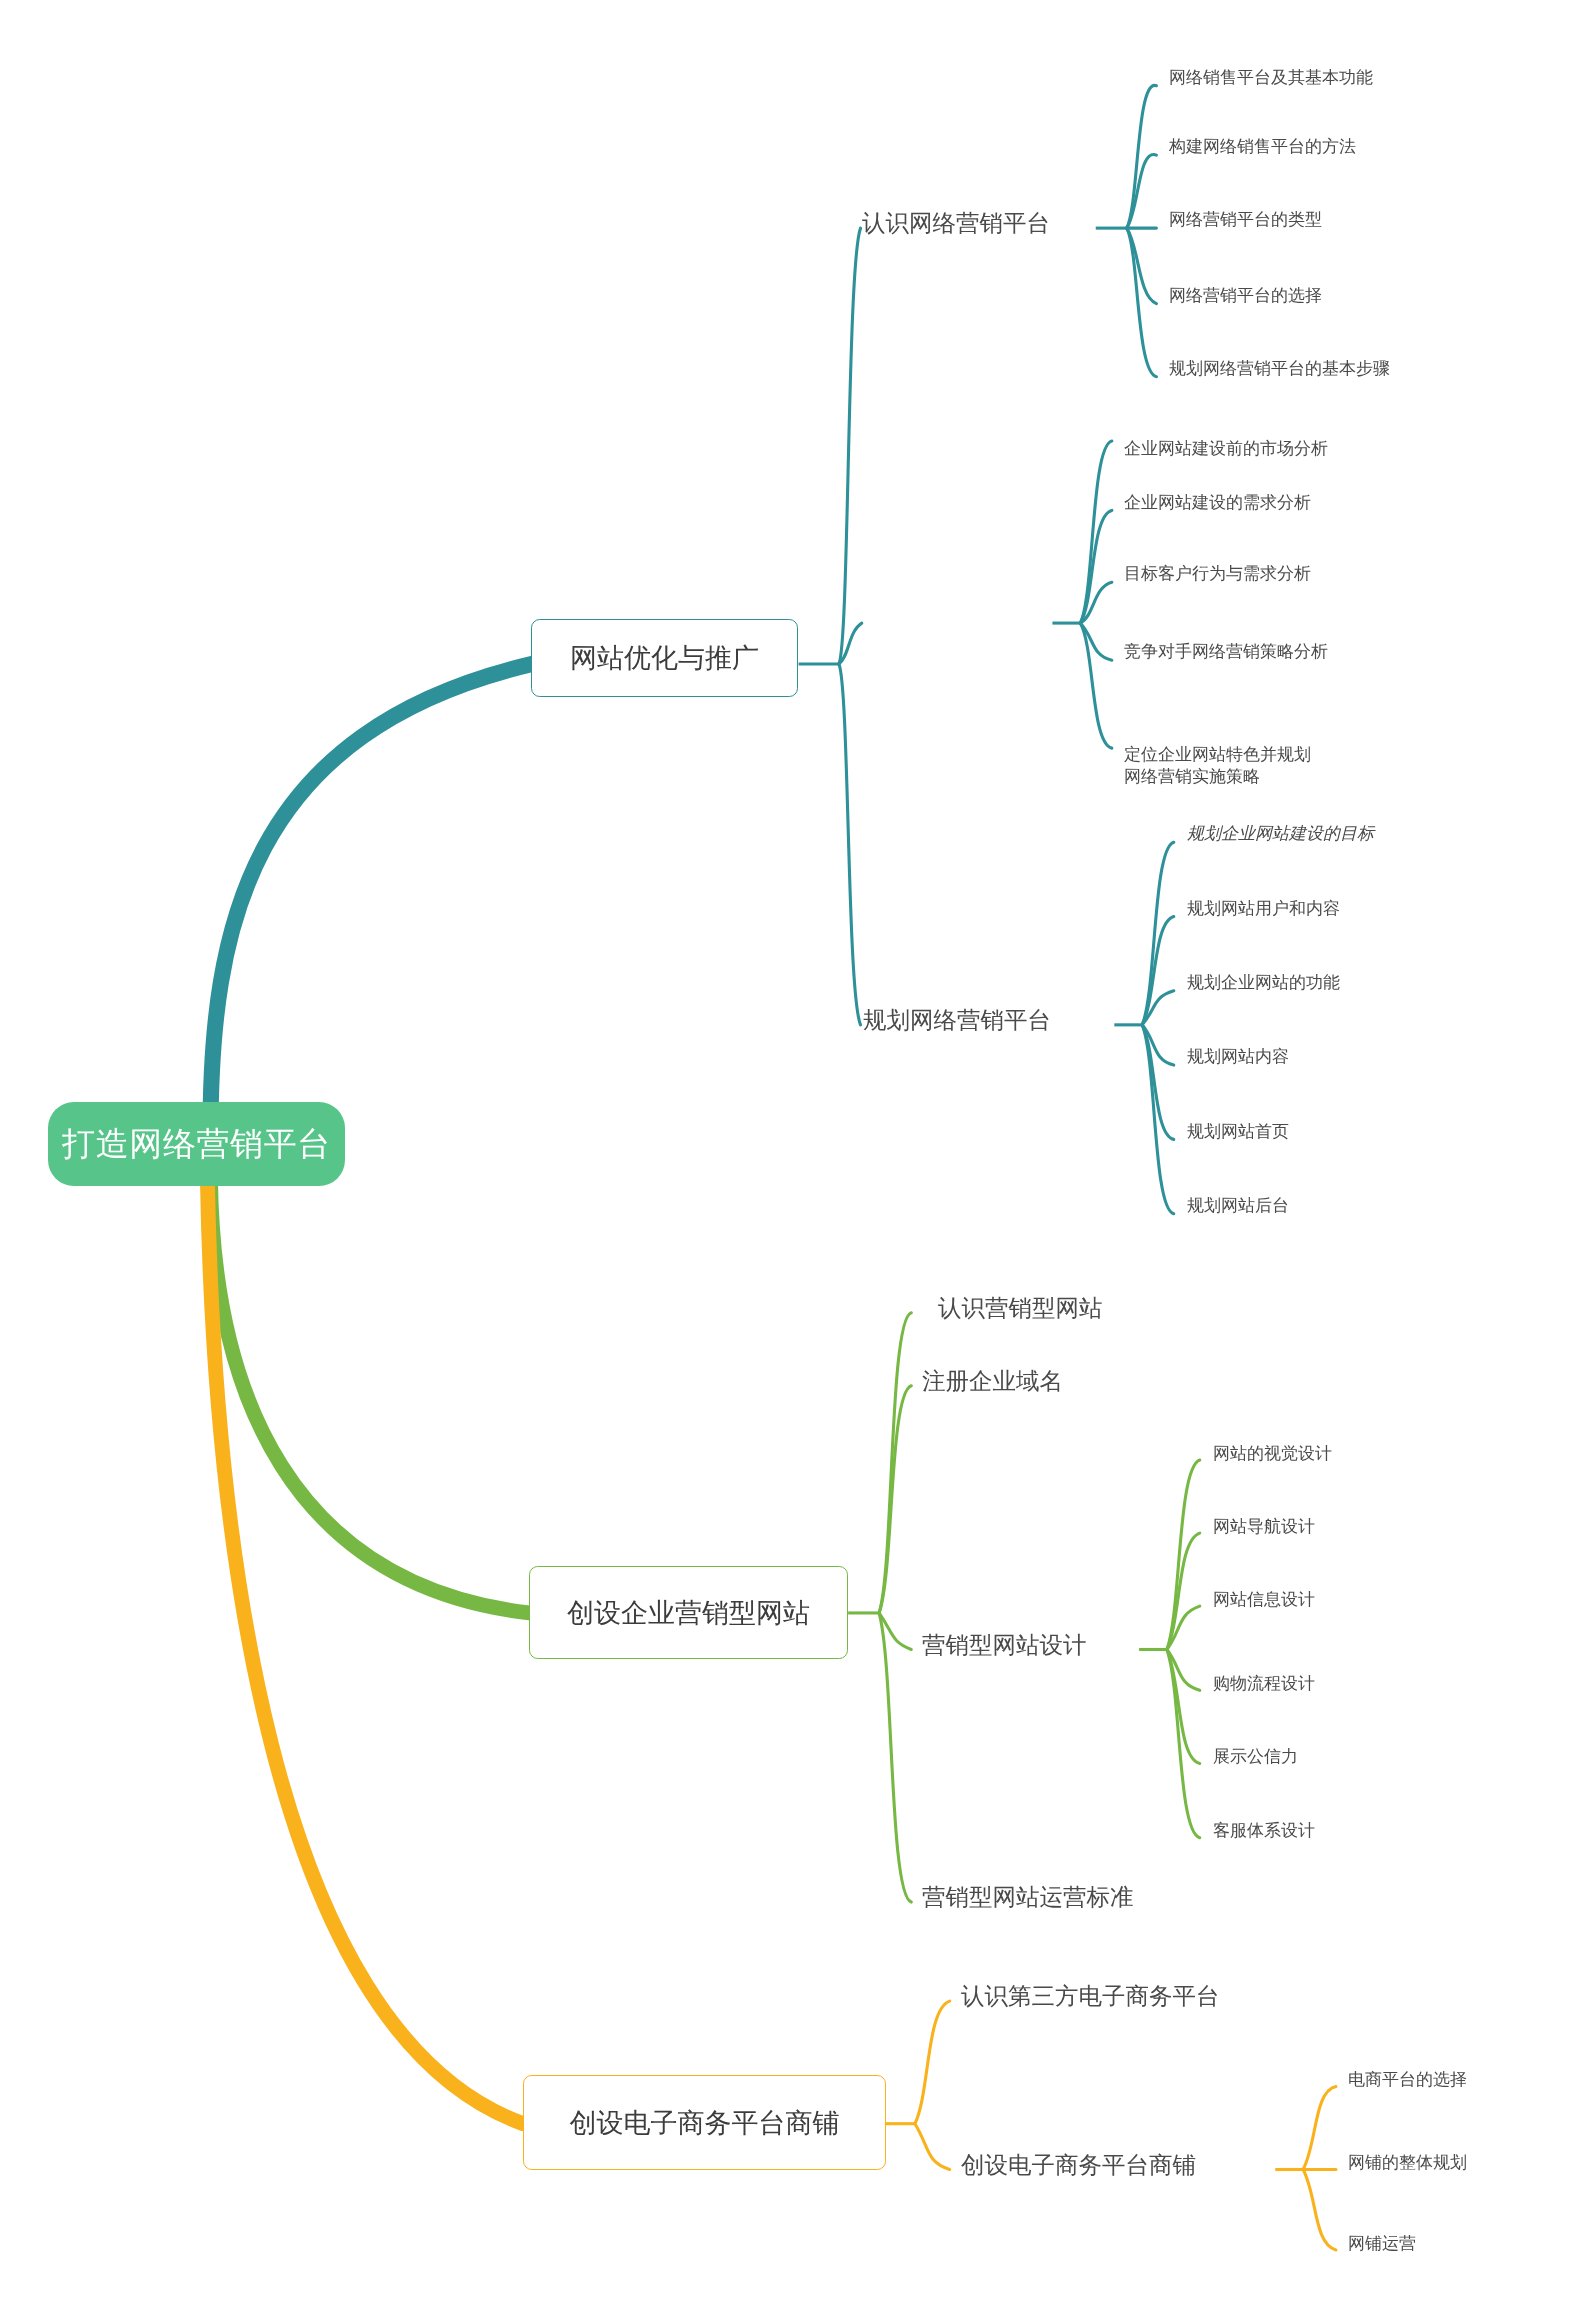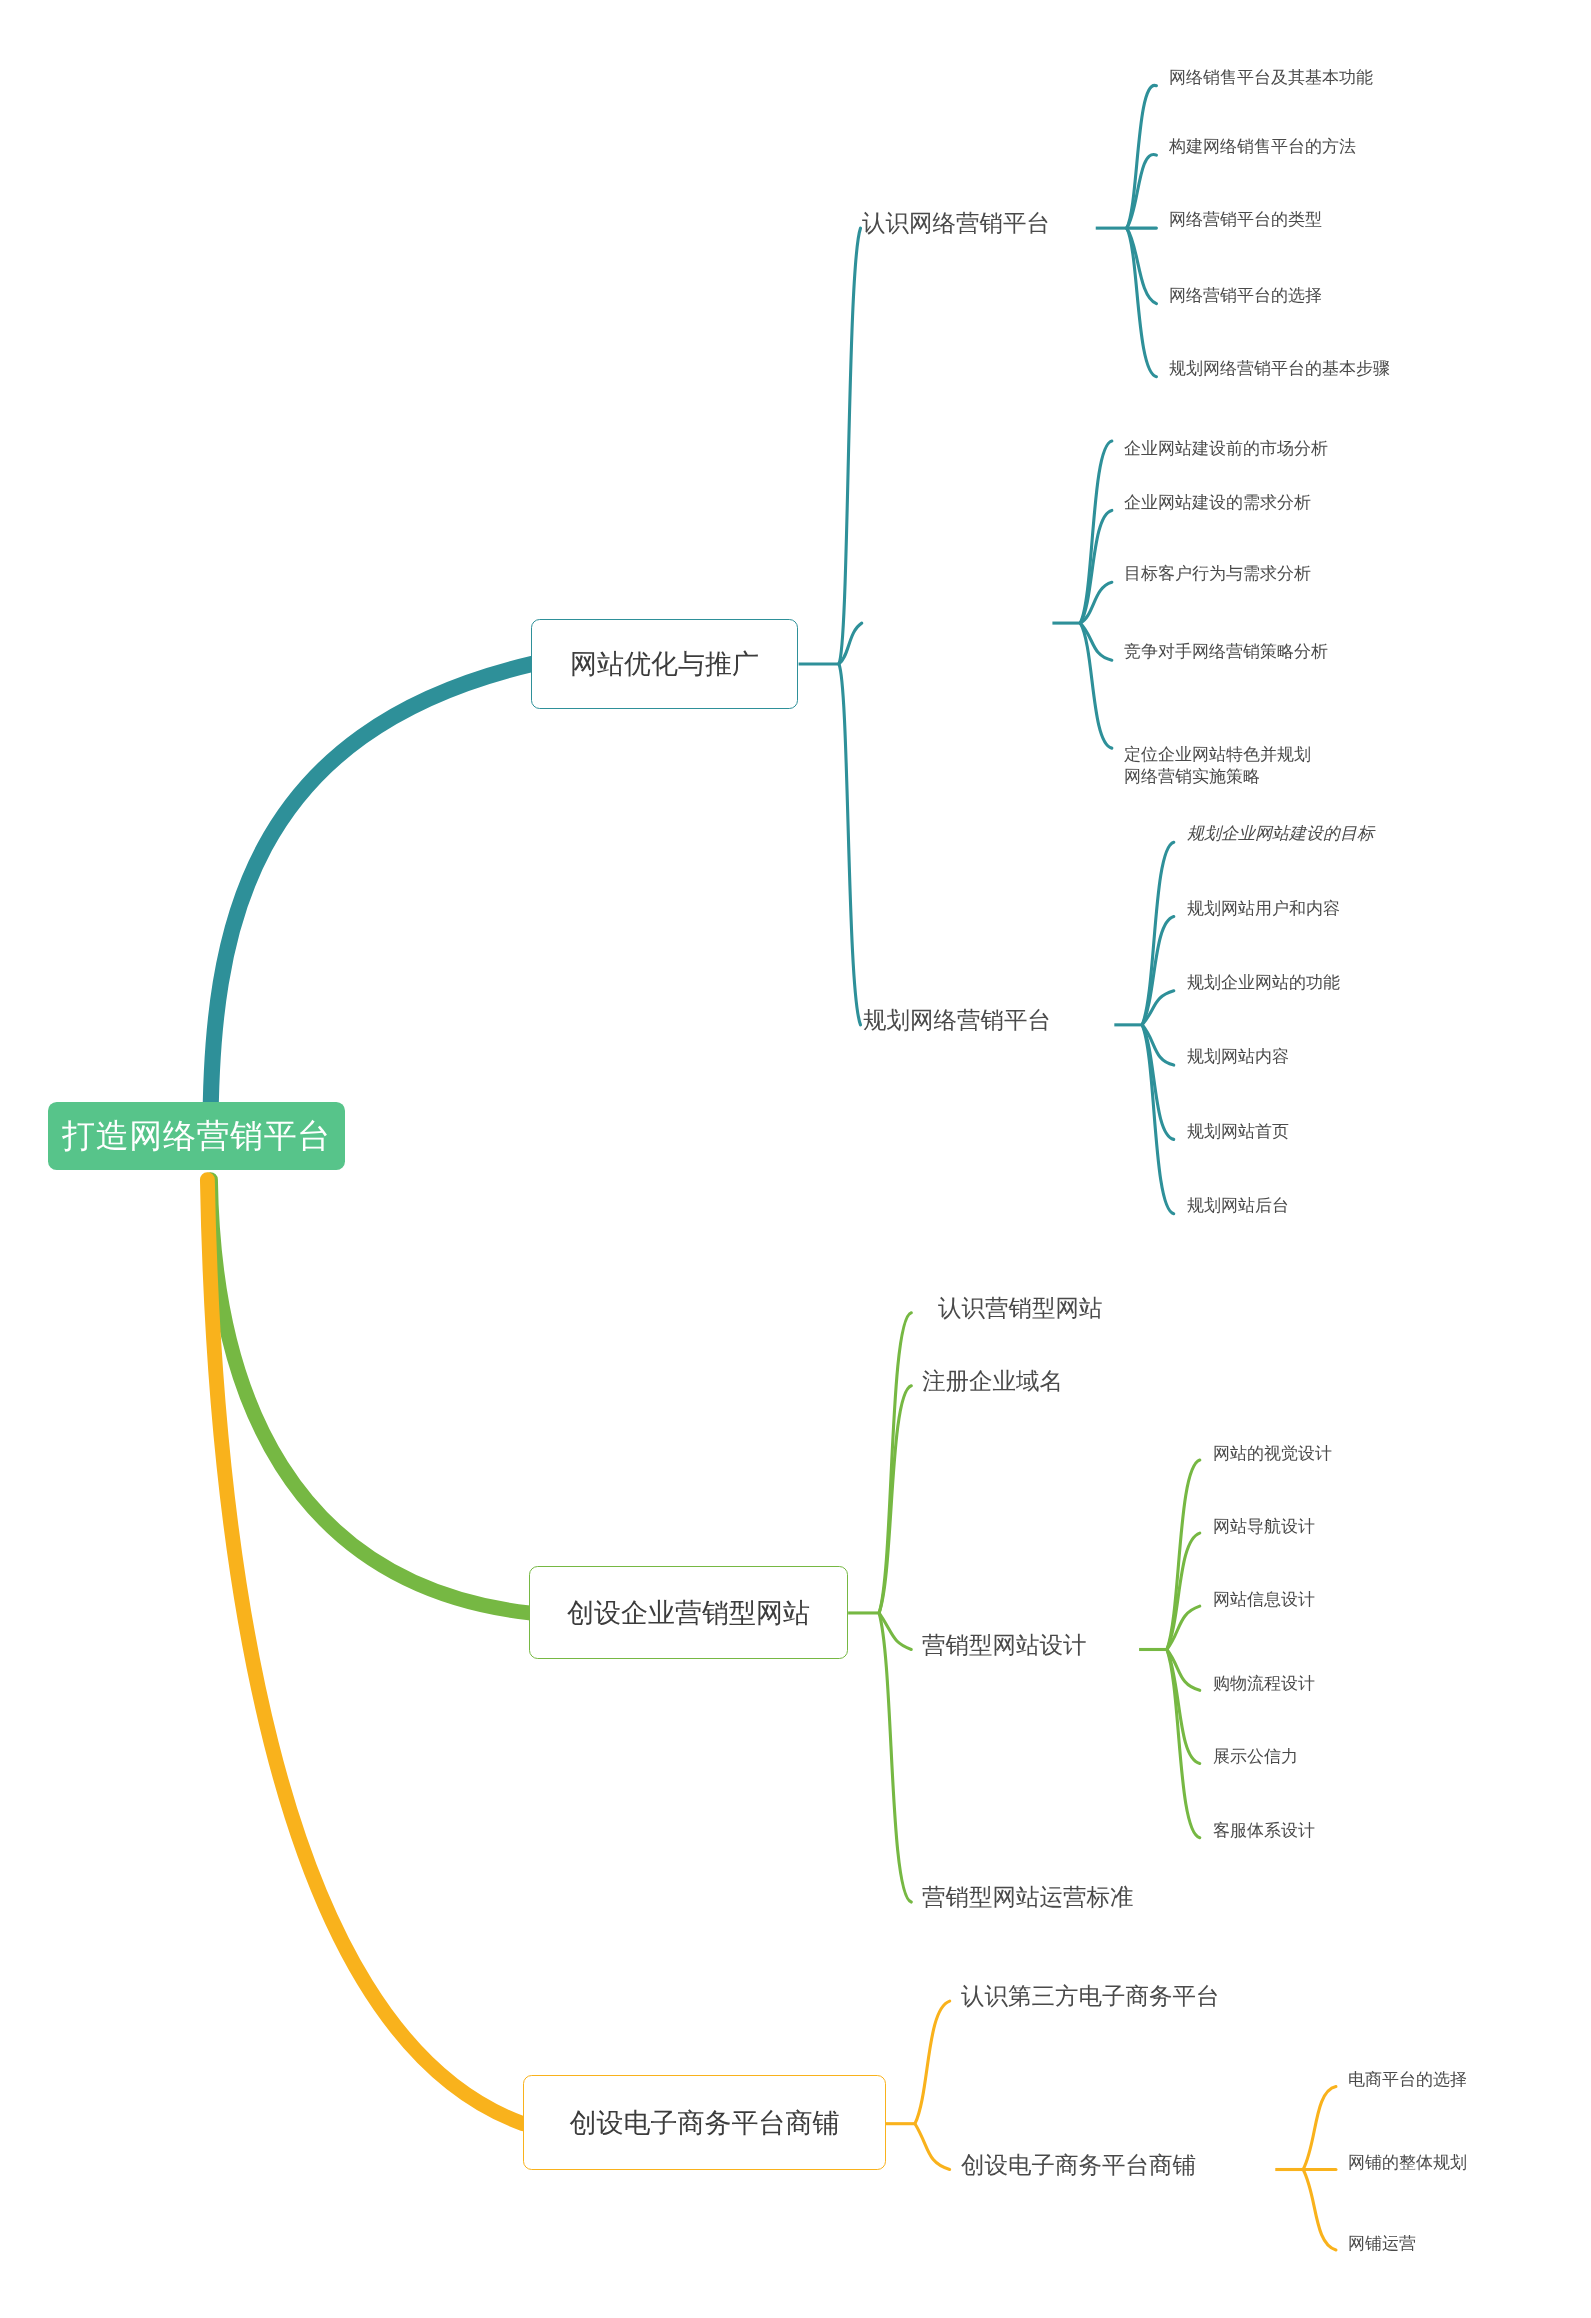--- a/index.html
+++ b/index.html
@@ -98,25 +98,25 @@
     <path d="M 1430 3430 L 1478 3430" fill="none" stroke="#F9B21C" stroke-width="5"></path>
     <path d="M 1478 3430 C 1502 3380 1496 3245 1534 3232" fill="none" stroke="#F9B21C" stroke-width="5" stroke-linecap="round"></path>
     <path d="M 1478 3430 C 1502 3470 1496 3492 1534 3504" fill="none" stroke="#F9B21C" stroke-width="5" stroke-linecap="round"></path>
 
     <path d="M 2060 3504 L 2105 3504" fill="none" stroke="#F9B21C" stroke-width="5"></path>
     <path d="M 2105 3504 C 2128 3460 2122 3378 2158 3370" fill="none" stroke="#F9B21C" stroke-width="5" stroke-linecap="round"></path>
     <path d="M 2105 3504 L 2158 3504" fill="none" stroke="#F9B21C" stroke-width="5" stroke-linecap="round"></path>
     <path d="M 2105 3504 C 2128 3548 2122 3624 2158 3634" fill="none" stroke="#F9B21C" stroke-width="5" stroke-linecap="round"></path>
   </svg>
 
-  <div class="node root-node" style="left:48px;top:1102px;width:297px;height:68px;">
+  <div class="node root-node" style="left:48px;top:1102px;width:297px;height:84px;border-radius:26px;">
     <span>打造网络营销平台</span>
   </div>
 
-  <div class="node l1-node" style="left:531px;top:619px;width:267px;height:90px;">
+  <div class="node l1-node" style="left:531px;top:619px;width:267px;height:78px;">
     <span>网站优化与推广</span>
   </div>
 
   <div class="node l1-node green" style="left:529px;top:1566px;width:319px;height:93px;">
     <span>创设企业营销型网站</span>
   </div>
 
   <div class="node l1-node orange" style="left:523px;top:2075px;width:363px;height:95px;">
     <span>创设电子商务平台商铺</span>
   </div>

